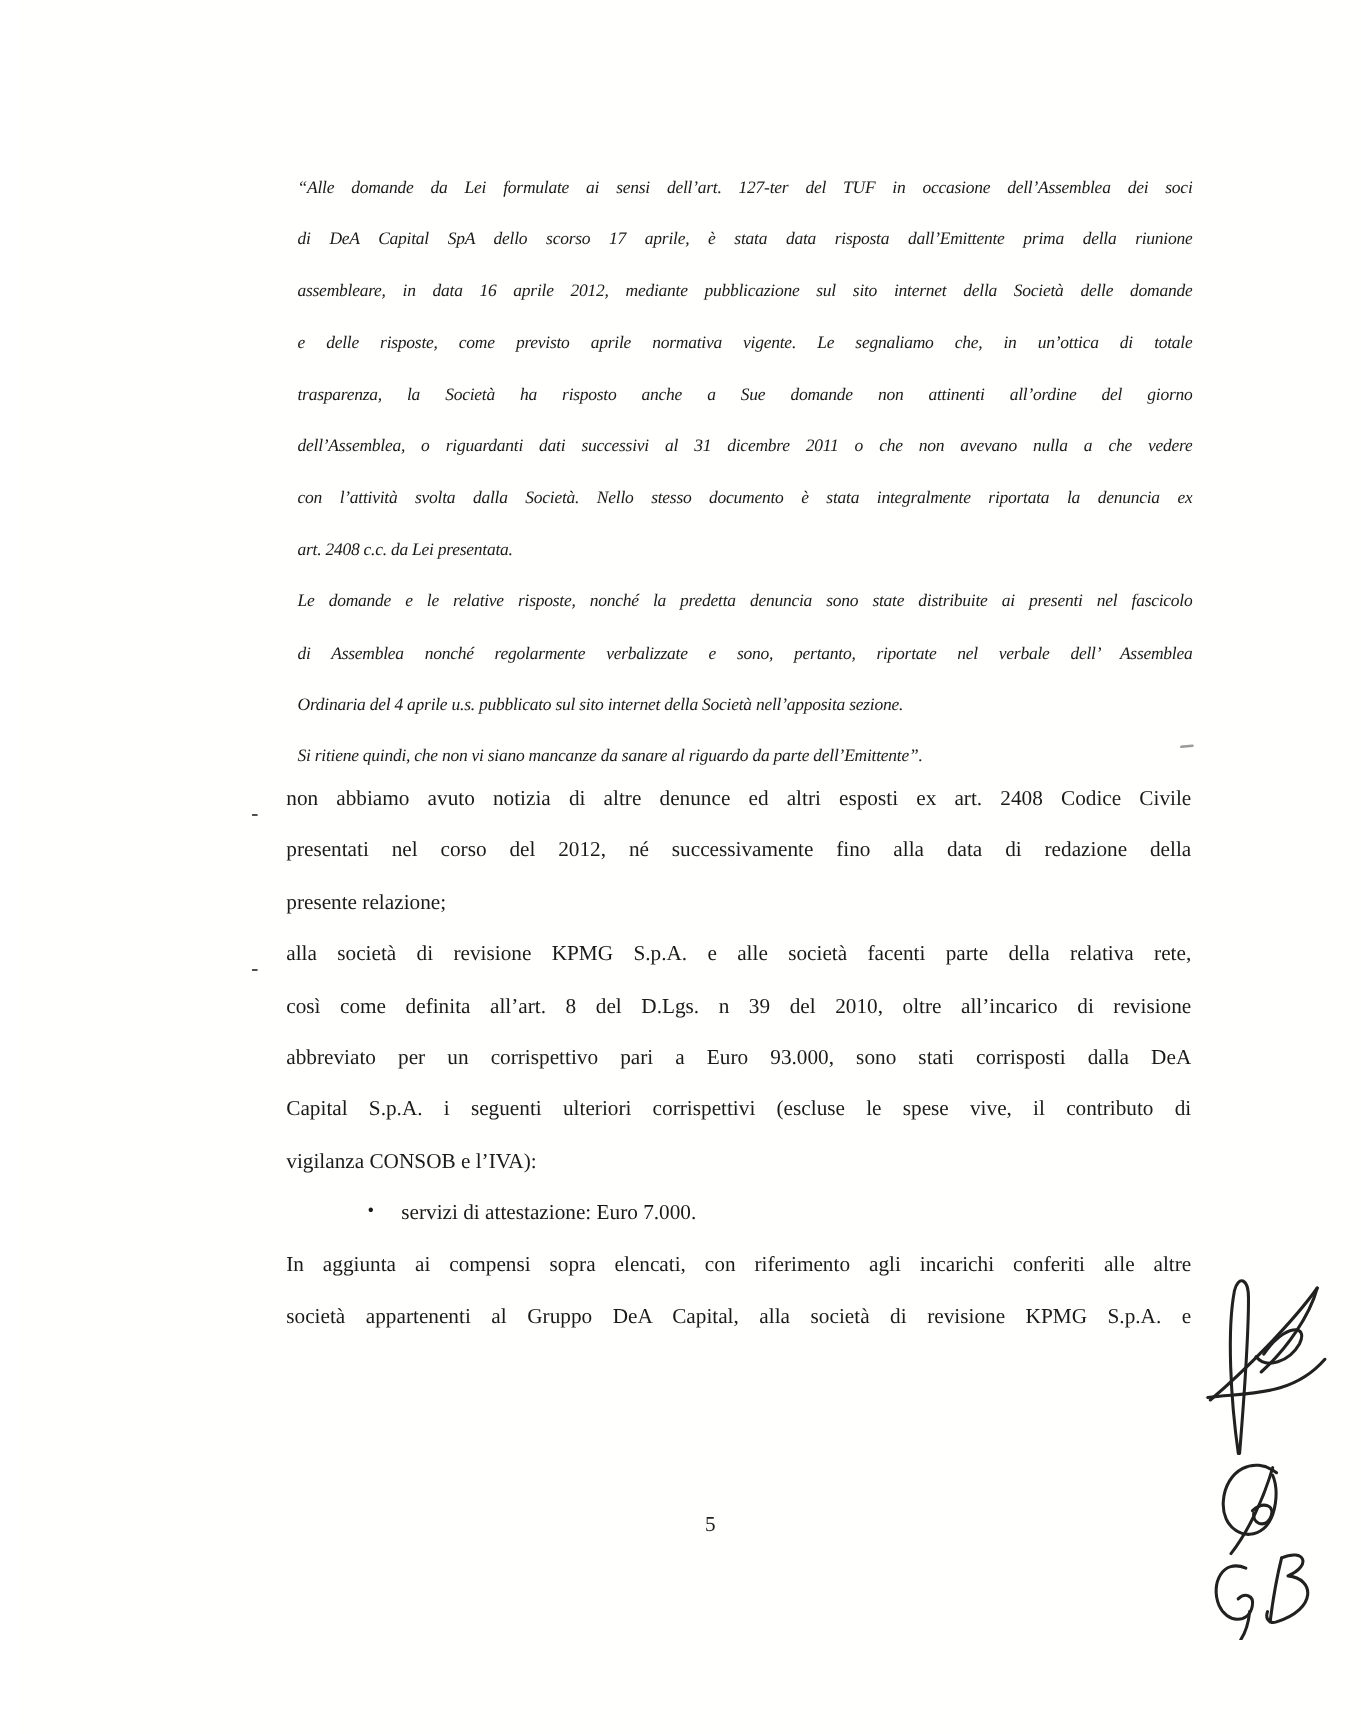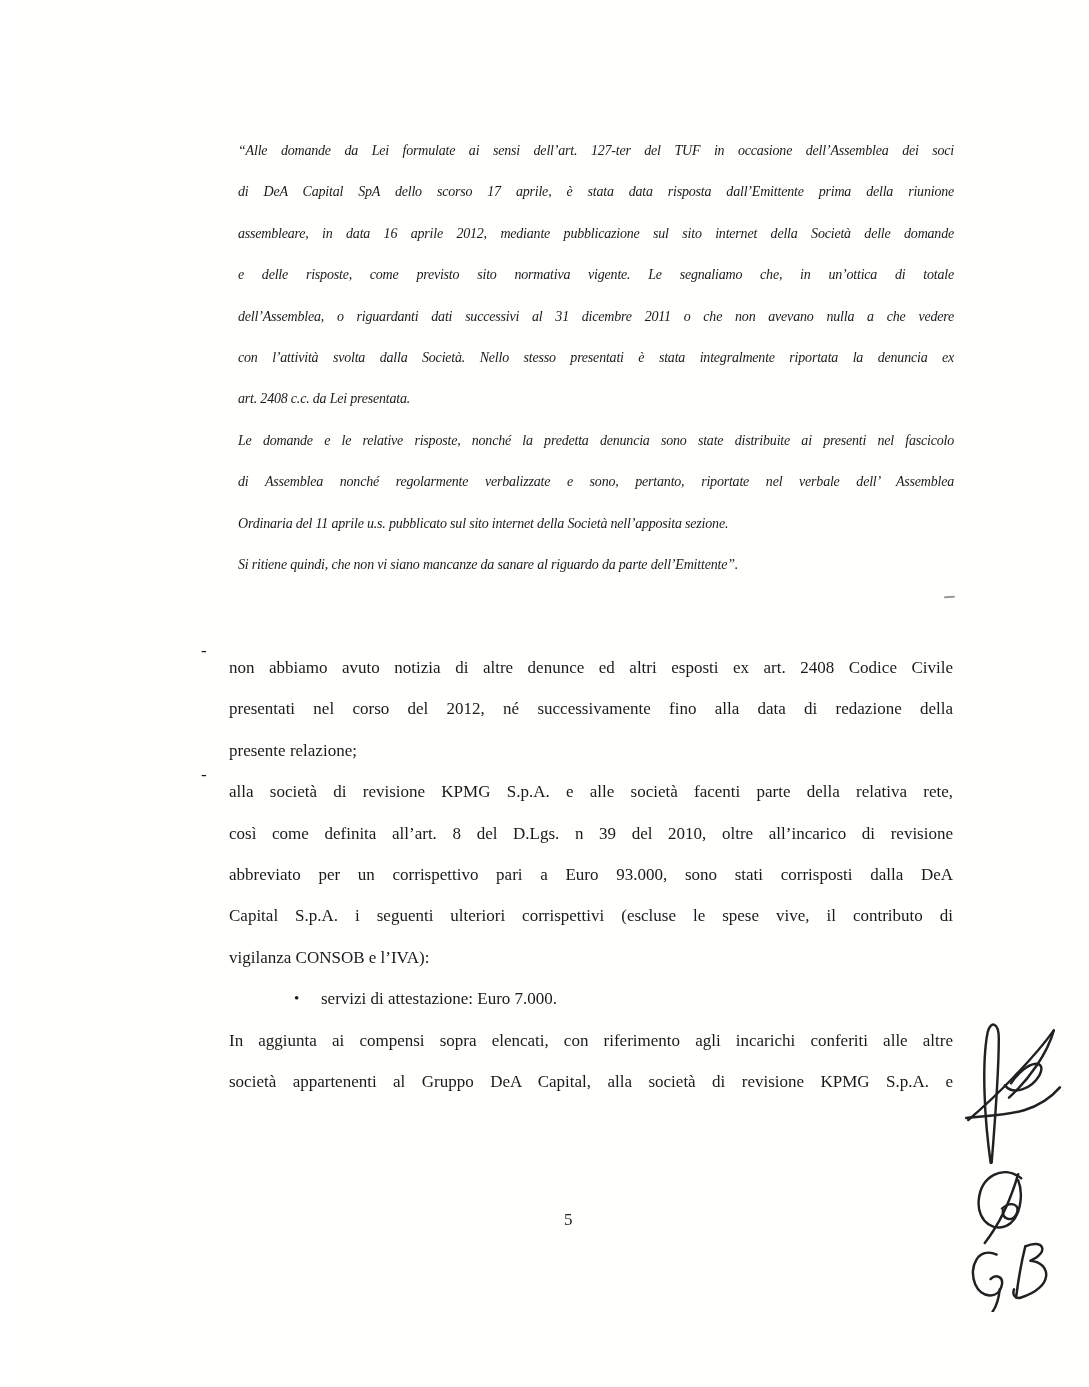--- a/index.html
+++ b/index.html
@@ -10,21 +10,21 @@
   }
   
   .quote { position:absolute; left:222px; top:130px; width:716px; }
   .quote .ln {
     height:41.4px; line-height:41.4px; overflow:hidden;
     font-style:italic; font-size:14px; letter-spacing:-0.2px;
     text-align:justify; text-align-last:justify; -moz-text-align-last:justify;
   }
   .quote .ln.e { text-align-last:left; -moz-text-align-last:left; }
   
-  .bodyblk { position:absolute; left:213px; top:647px; width:724px;font-family:Liberation Serif, serif; }
+  .bodyblk { position:absolute; left:213px; top:618px; width:724px;font-family:Liberation Serif, serif; }
   .bodyblk .ln {
     height:41.4px; line-height:41.4px; overflow:hidden;
     font-size:17px;
     text-align:justify; text-align-last:justify; -moz-text-align-last:justify;
   }
   .bodyblk .ln.e { text-align-last:left; -moz-text-align-last:left; }
   .dash {
     position:absolute; left:185px; width:20px; height:41.4px; line-height:41.4px;
     font-size:17px; color:#1a1a1a;
   }
@@ -49,27 +49,28 @@
 </style>
 </head>
 <body>
 
 <div class="page">
 
   <section class="quote">
     <div class="ln">“Alle domande da Lei formulate ai sensi dell’art. 127-ter del TUF in occasione dell’Assemblea dei soci</div>
     <div class="ln">di DeA Capital SpA dello scorso 17 aprile, è stata data risposta dall’Emittente prima della riunione</div>
     <div class="ln">assembleare, in data 16 aprile 2012, mediante pubblicazione sul sito internet della Società delle domande</div>
-    <div class="ln">e delle risposte, come previsto sito normativa vigente. Le segnaliamo che, in un’ottica di totale</div>
+    <div class="ln">e delle risposte, come previsto aprile normativa vigente. Le segnaliamo che, in un’ottica di totale</div>
+    <div class="ln">trasparenza, la Società ha risposto anche a Sue domande non attinenti all’ordine del giorno</div>
     <div class="ln">dell’Assemblea, o riguardanti dati successivi al 31 dicembre 2011 o che non avevano nulla a che vedere</div>
-    <div class="ln">con l’attività svolta dalla Società. Nello stesso presentati è stata integralmente riportata la denuncia ex</div>
+    <div class="ln">con l’attività svolta dalla Società. Nello stesso documento è stata integralmente riportata la denuncia ex</div>
     <div class="ln e">art. 2408 c.c. da Lei presentata.</div>
     <div class="ln">Le domande e le relative risposte, nonché la predetta denuncia sono state distribuite ai presenti nel fascicolo</div>
     <div class="ln">di Assemblea nonché regolarmente verbalizzate e sono, pertanto, riportate nel verbale dell’ Assemblea</div>
-    <div class="ln e">Ordinaria del 11 aprile u.s. pubblicato sul sito internet della Società nell’apposita sezione.</div>
+    <div class="ln e">Ordinaria del 4 aprile u.s. pubblicato sul sito internet della Società nell’apposita sezione.</div>
     <div class="ln e">Si ritiene quindi, che non vi siano mancanze da sanare al riguardo da parte dell’Emittente”.</div>
   </section>
 
   <span class="dash d1">-</span>
   <span class="dash d2">-</span>
 
   <section class="bodyblk">
     <div class="ln">non abbiamo avuto notizia di altre denunce ed altri esposti ex art. 2408 Codice Civile</div>
     <div class="ln">presentati nel corso del 2012,  né successivamente fino alla data di redazione della</div>
     <div class="ln e">presente relazione;</div>

